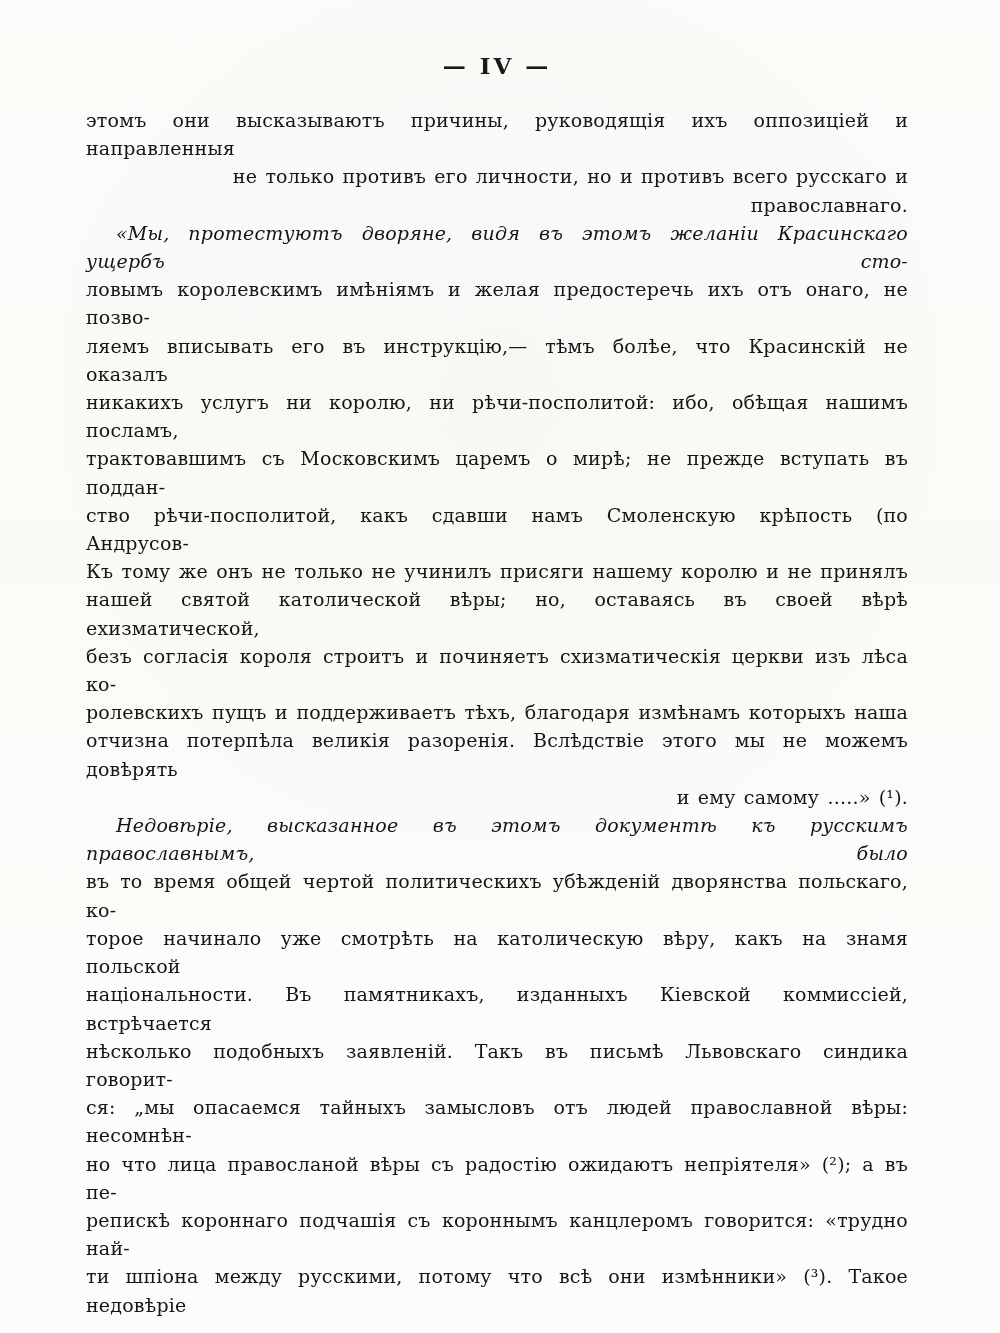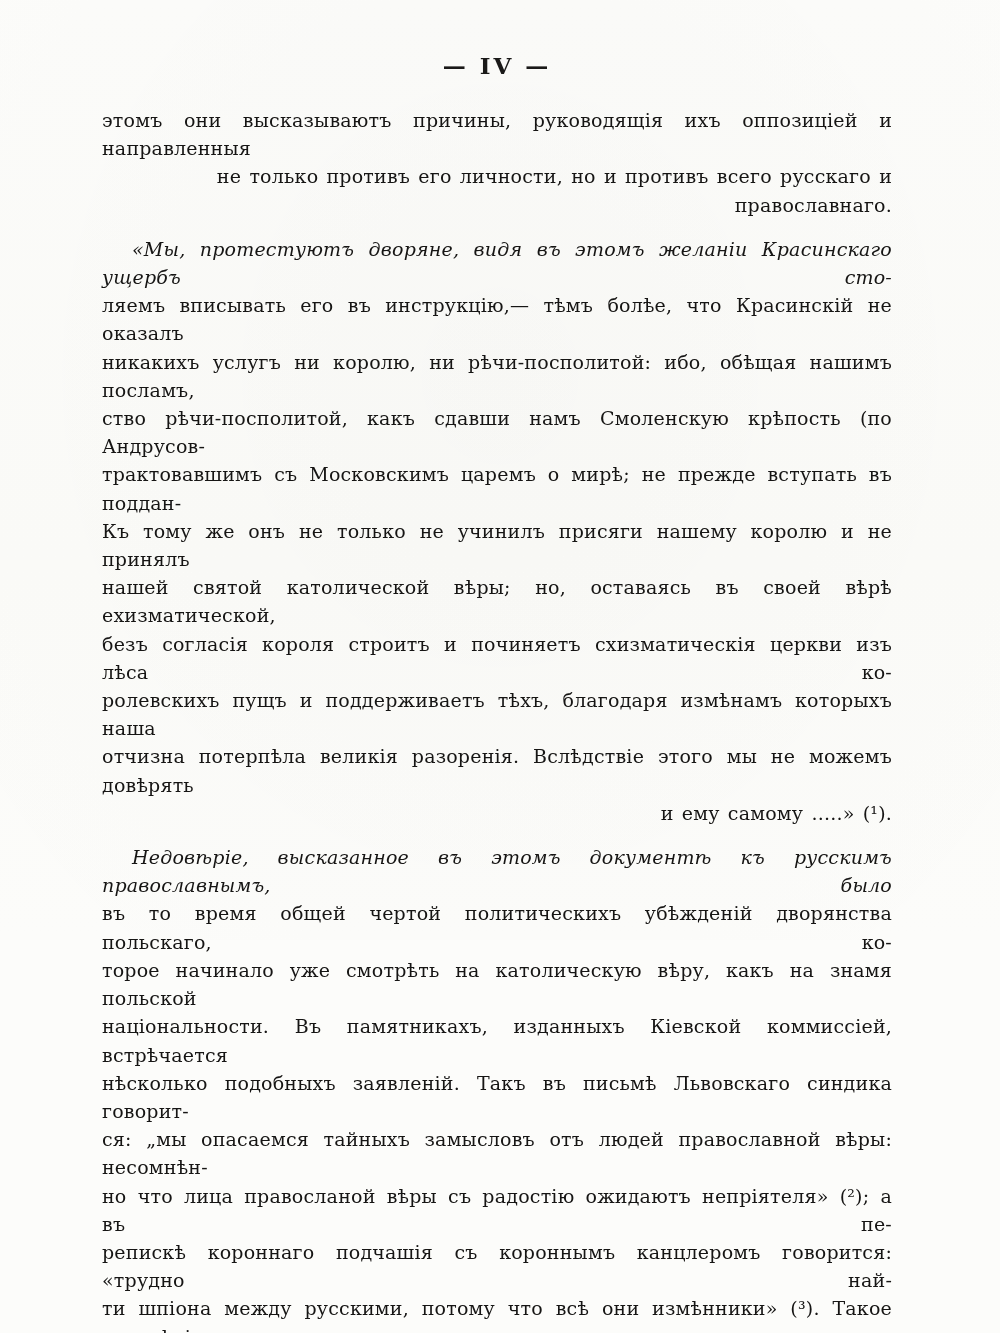--- a/index.html
+++ b/index.html
@@ -30,21 +30,21 @@
     font-weight: bold;
     letter-spacing: 3px;
     color: #1a1918;
     margin-bottom: 27px;
   }
   .body-text {
     font-size: 19px;
     line-height: 28.2px;
     text-rendering: optimizeLegibility;
   }
-  .paragraph { margin: 16px; }
+  .paragraph { margin: 0; }
   .line {
     white-space: normal;
     text-align: right;
     letter-spacing: 0.2px;
     word-spacing: 2px;
   }
   .line.justify {
     text-align: justify;
     text-align-last: justify;
   }
@@ -57,24 +57,25 @@
 <div class="page">
   <div class="page-header">— IV —</div>
 
   <div class="body-text">
       <div class="paragraph">
         <div class="line justify"><span>этомъ они высказываютъ причины, руководящія ихъ оппозиціей и направленныя</span></div>
         <div class="line"><span>не только противъ его личности, но и противъ всего русскаго и православнаго.</span></div>
       </div>
       <div class="paragraph">
         <div class="line justify indent"><span>«Мы, протестуютъ дворяне, видя въ этомъ желаніи Красинскаго ущербъ сто-</span></div>
+        <div class="line justify"><span>ловымъ королевскимъ имѣніямъ и желая предостеречь ихъ отъ онаго, не позво-</span></div>
         <div class="line justify"><span>ляемъ вписывать его въ инструкцію,— тѣмъ болѣе, что Красинскій не оказалъ</span></div>
         <div class="line justify"><span>никакихъ услугъ ни королю, ни рѣчи-посполитой: ибо, обѣщая нашимъ посламъ,</span></div>
+        <div class="line justify"><span>трактовавшимъ съ Московскимъ царемъ о мирѣ; не прежде вступать въ поддан-</span></div>
         <div class="line justify"><span>ство рѣчи-посполитой, какъ сдавши намъ Смоленскую крѣпость (по Андрусов-</span></div>
-        <div class="line justify"><span>трактовавшимъ съ Московскимъ царемъ о мирѣ; не прежде вступать въ поддан-</span></div>
         <div class="line justify"><span>Къ тому же онъ не только не учинилъ присяги нашему королю и не принялъ</span></div>
         <div class="line justify"><span>нашей святой католической вѣры; но, оставаясь въ своей вѣрѣ </span><span class="italic">ехизматической,</span></div>
         <div class="line justify"><span>безъ согласія короля строитъ и починяетъ схизматическія церкви изъ лѣса ко-</span></div>
         <div class="line justify"><span>ролевскихъ пущъ и поддерживаетъ тѣхъ, благодаря измѣнамъ которыхъ наша</span></div>
         <div class="line justify"><span>отчизна потерпѣла великія разоренія.  Вслѣдствіе этого мы не можемъ довѣрять</span></div>
         <div class="line"><span>и ему самому .....» (¹).</span></div>
       </div>
       <div class="paragraph">
         <div class="line justify indent"><span>Недовѣріе, высказанное въ этомъ документѣ къ русскимъ православнымъ, было</span></div>
         <div class="line justify"><span>въ то время общей чертой политическихъ убѣжденій дворянства польскаго, ко-</span></div>

